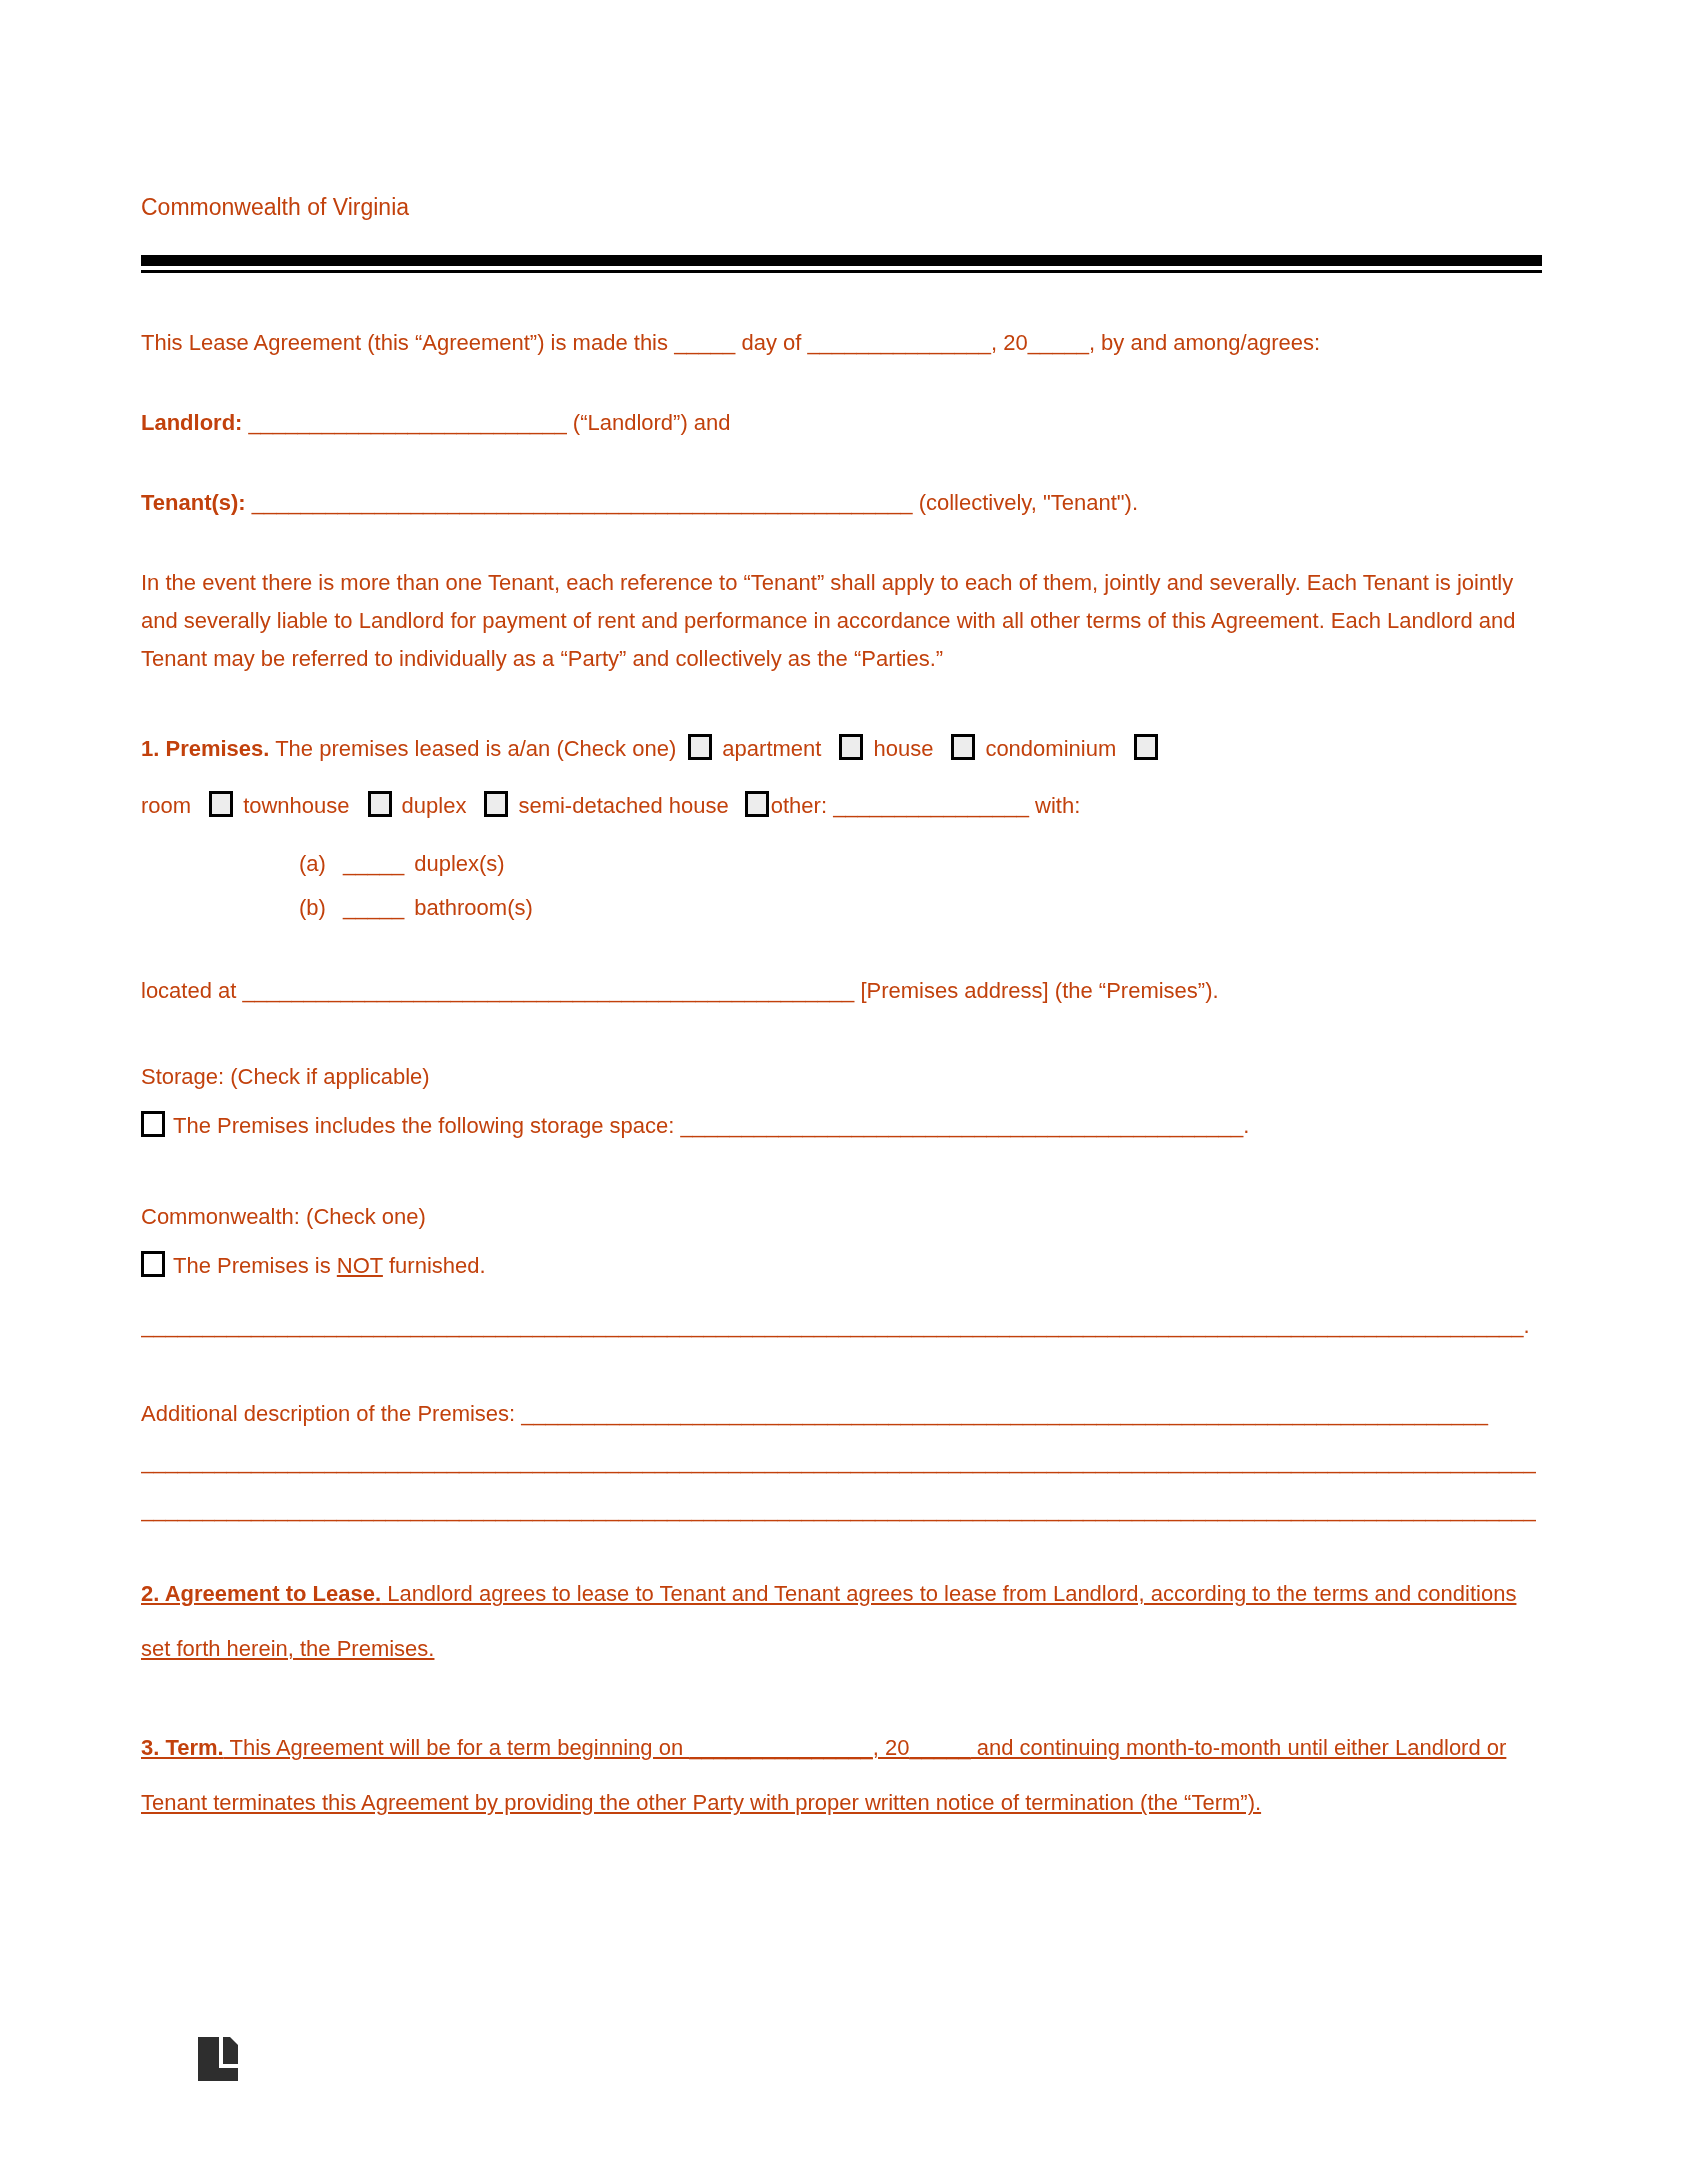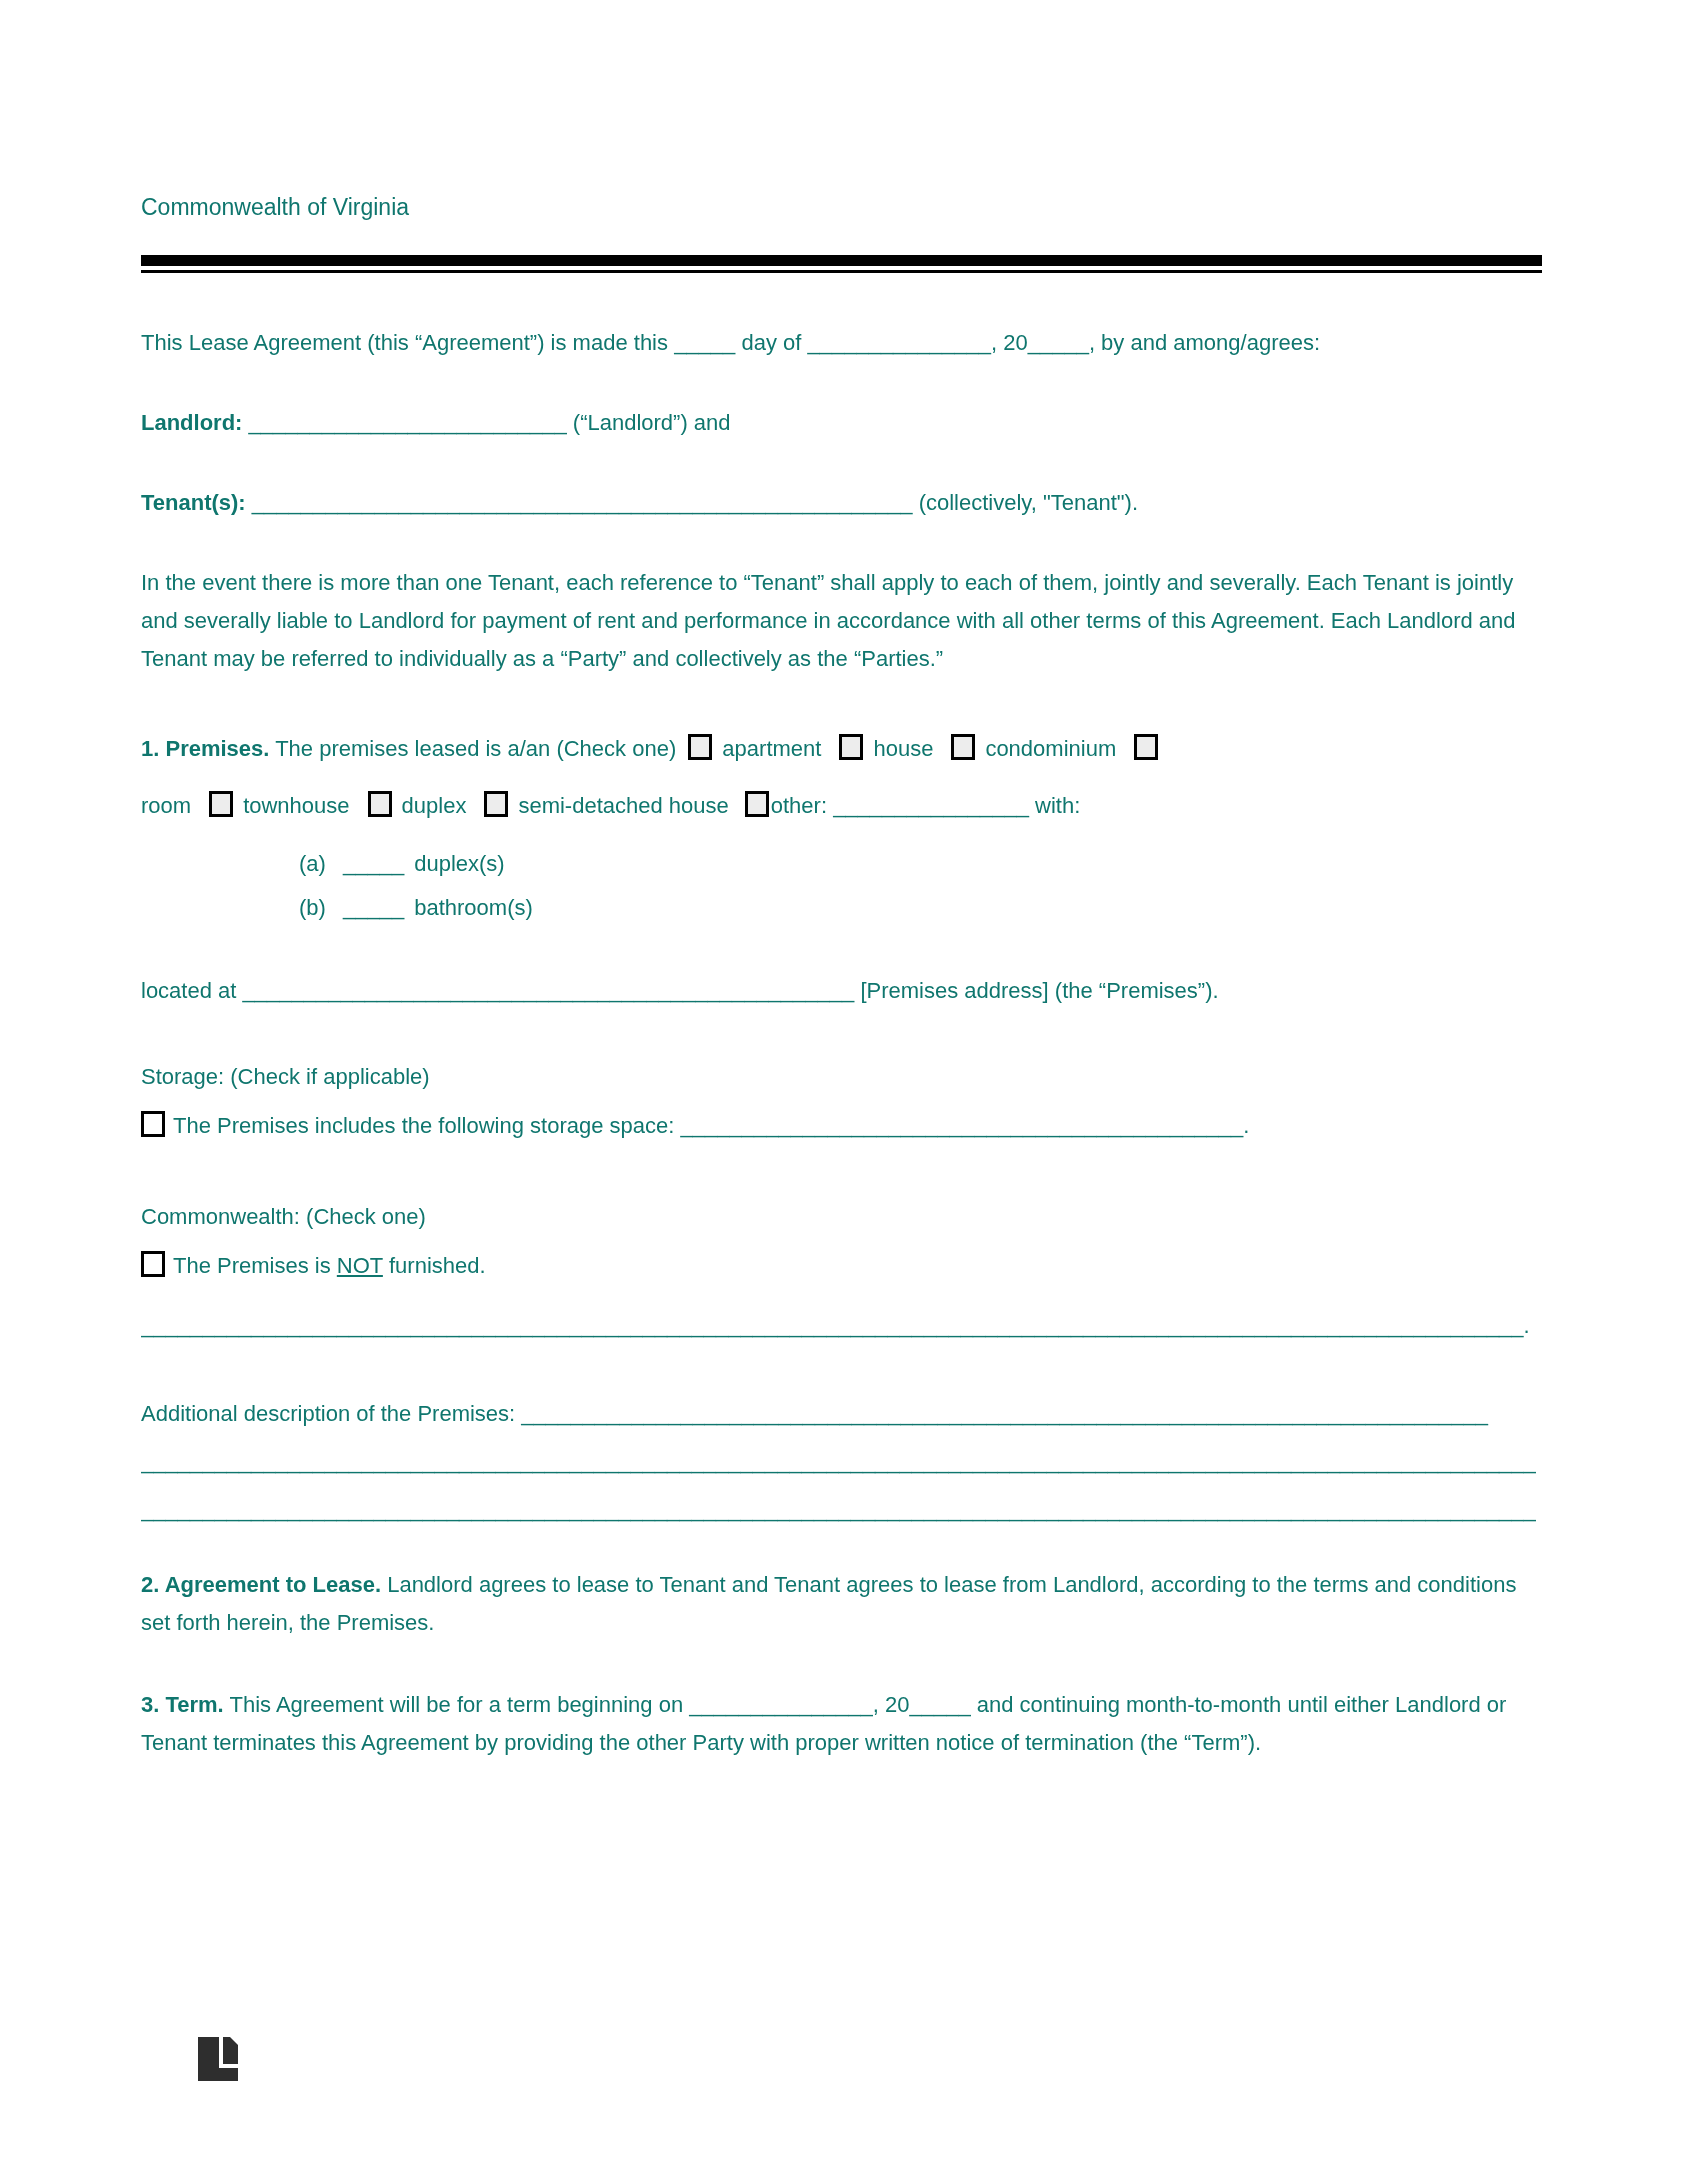--- a/index.html
+++ b/index.html
@@ -2,21 +2,21 @@
 <html><head>
 <meta charset="utf-8">
 <style>
   * { box-sizing: border-box; }
   html, body { margin: 0; padding: 0; background: #ffffff; }
   .page {
     position: relative;
     width: 1683px;
     height: 2178px;
     background: #ffffff;
-    color: #0f766e;
+    color: #c2410c;
     font-family: "Liberation Sans", "DejaVu Sans", sans-serif;
     font-size: 22px;
     overflow: hidden;
   }
   .content {
     padding: 194px 141px 0 141px;
     width: 100%;
   }
   .jurisdiction {
     font-size: 23px;
@@ -67,21 +67,21 @@
   .storage-block { margin-bottom: 50px; }
   .furnish-block { margin-bottom: 14px; }
   .blank-line {
     line-height: 48px;
     white-space: nowrap;
     overflow: hidden;
   }
   .furnish-cont { margin: 14px 0 40px 0; }
   .additional-block { margin-bottom: 32px; }
 
-  .section-para { line-height: 38px; margin: 0 0 44px 0; }
+  .section-para { line-height: 55px; margin: 0 0 44px 0; text-decoration: underline; }
 
   .logo {
     position: absolute;
     left: 198px;
     top: 2037px;
     width: 40px;
     height: 44px;
   }
 </style>
 </head>

